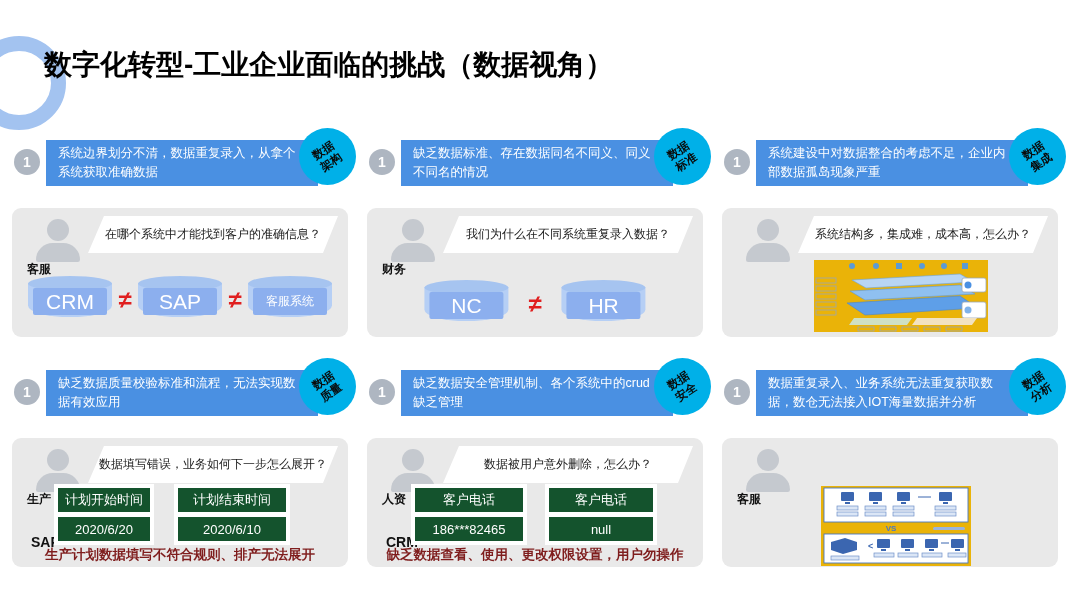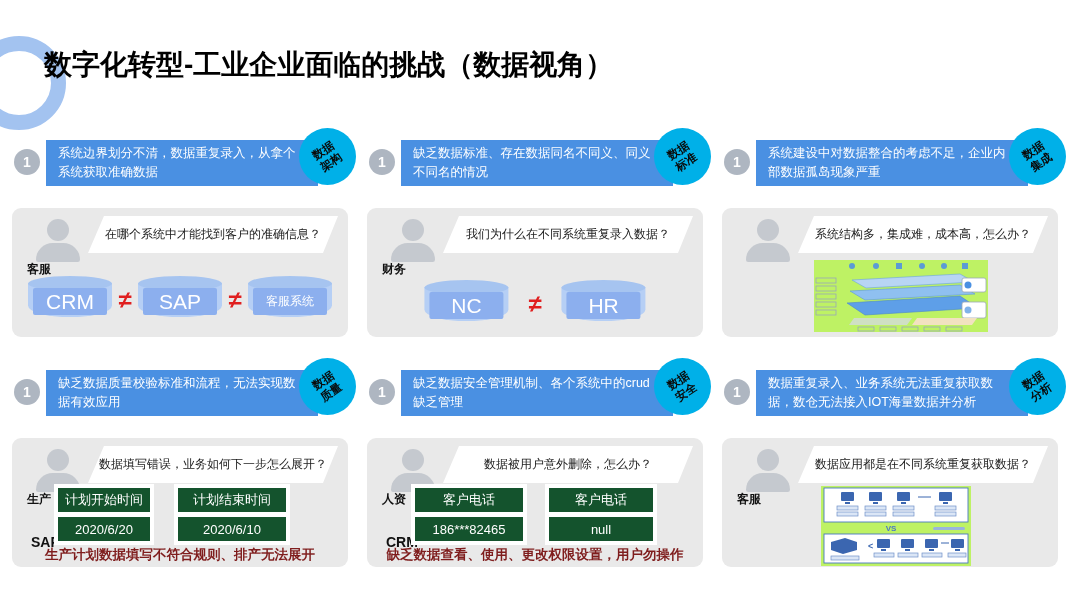--- a/index.html
+++ b/index.html
@@ -41,21 +41,21 @@
             display:flex;align-items:center;justify-content:center;border-radius:2px;}
   .band-big{font-size:21px;} .band-small{font-size:12px;text-align:right;}
   .neq{color:#e01f1f;font-size:24px;font-weight:700;}
 
   .tbl{position:absolute;background:#fff;padding:4px;display:flex;flex-direction:column;gap:5px;box-sizing:border-box;}
   .tbl .cell{background:#14532d;color:#fff;font-size:13px;height:24px;display:flex;align-items:center;justify-content:center;}
   .t4a{left:42px;top:46px;width:100px;} .t4b{left:162px;top:46px;width:116px;}
   .t5a{left:44px;top:46px;width:116px;} .t5b{left:178px;top:46px;width:112px;}
   .note{position:absolute;left:0;width:336px;top:108px;text-align:center;font-size:13.5px;font-weight:700;color:#7f1d1d;}
 
-  .minidiag{position:absolute;background:#bef264;}
+  .minidiag{position:absolute;background:#eab308;}
   .arch{left:92px;top:52px;width:174px;height:72px;}
   .vsd{left:99px;top:48px;width:150px;height:80px;}
 </style>
 </head>
 <body>
 
 <div class="slide">
   <div class="ring"></div>
   <div class="title">数字化转型-工业企业面临的挑战（数据视角）</div>
 
@@ -249,21 +249,20 @@
       <div class="badge-text">
         <span>数据</span>
         <span>分析</span>
       </div>
     </div>
     <div class="card">
       <div class="avatar">
           <div class="head"></div>
           <div class="shoulders"></div>
         </div>
-      <div class="bubble">数据应用都是在不同系统重复获取数据？</div>
       <div class="role">客服</div>
       <div class="minidiag vsd">
         <svg width="150" height="80" viewBox="0 0 150 80">
           <rect x="3" y="2" width="144" height="34" fill="#fff" stroke="#4a78c0" stroke-width="0.9"></rect>
           <g fill="#3b66b0">
             <rect x="20" y="6" width="13" height="9" rx="1"></rect>
               <rect x="24" y="16" width="5" height="2"></rect>
             <rect x="48" y="6" width="13" height="9" rx="1"></rect>
               <rect x="52" y="16" width="5" height="2"></rect>
             <rect x="76" y="6" width="13" height="9" rx="1"></rect>

